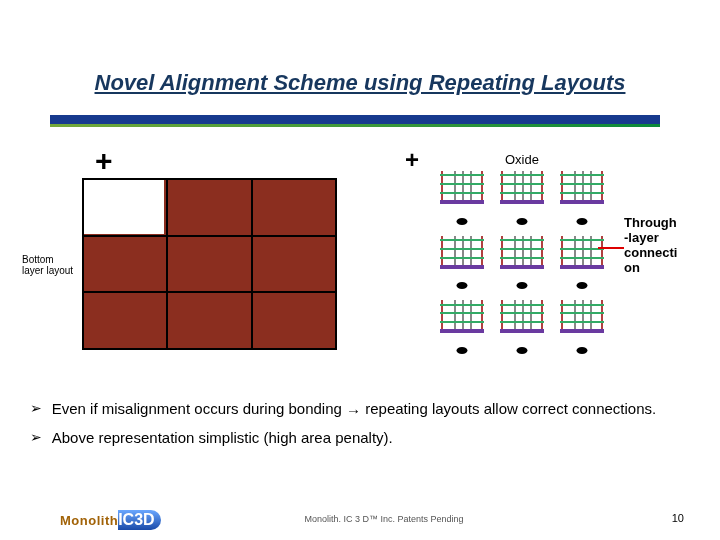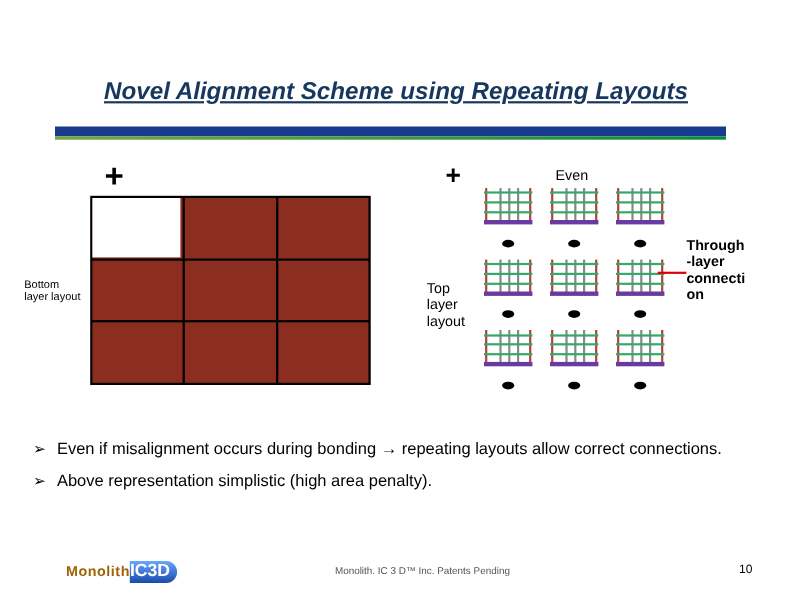--- a/index.html
+++ b/index.html
@@ -219,21 +219,21 @@
 <div class="title">Novel Alignment Scheme using Repeating Layouts</div>
 
 <div class="rule-wrap">
   <div class="rule-blue"></div>
   <div class="rule-green"></div>
 </div>
 
 <div class="diagram-area">
   <div class="plus plus-left">+</div>
   <div class="plus plus-right">+</div>
-  <div class="oxide-label">Even</div>
+  <div class="oxide-label">Oxide</div>
 
   <div class="bottom-block" id="bottom-grid">
       <div class="bottom-col">
         <div class="pad"></div>
         <div class="pad"></div>
         <div class="pad"></div>
       </div>
       <div class="bottom-col">
         <div class="pad"></div>
         <div class="pad"></div>
@@ -370,21 +370,20 @@
           <div class="railmid b"></div>
           <div class="railmid c"></div>
           <div class="tick t1"></div>
           <div class="tick t2"></div>
           <div class="tick t3"></div>
           <div class="base"></div>
         </div>
         <div class="via"></div>
       </div>
     </div>
-  <div class="top-label">Top layer layout</div>
   <div class="through-label">Through -layer connecti on</div>
   <div class="connector"></div>
 </div>
 
 <div class="bullets" id="bul">
     <div class="b-row">
       <span class="b-mark">➢</span>
       <span class="arrow-inline">Even if misalignment occurs during bonding → repeating layouts allow correct connections.</span>
     </div>
     <div class="b-row">

